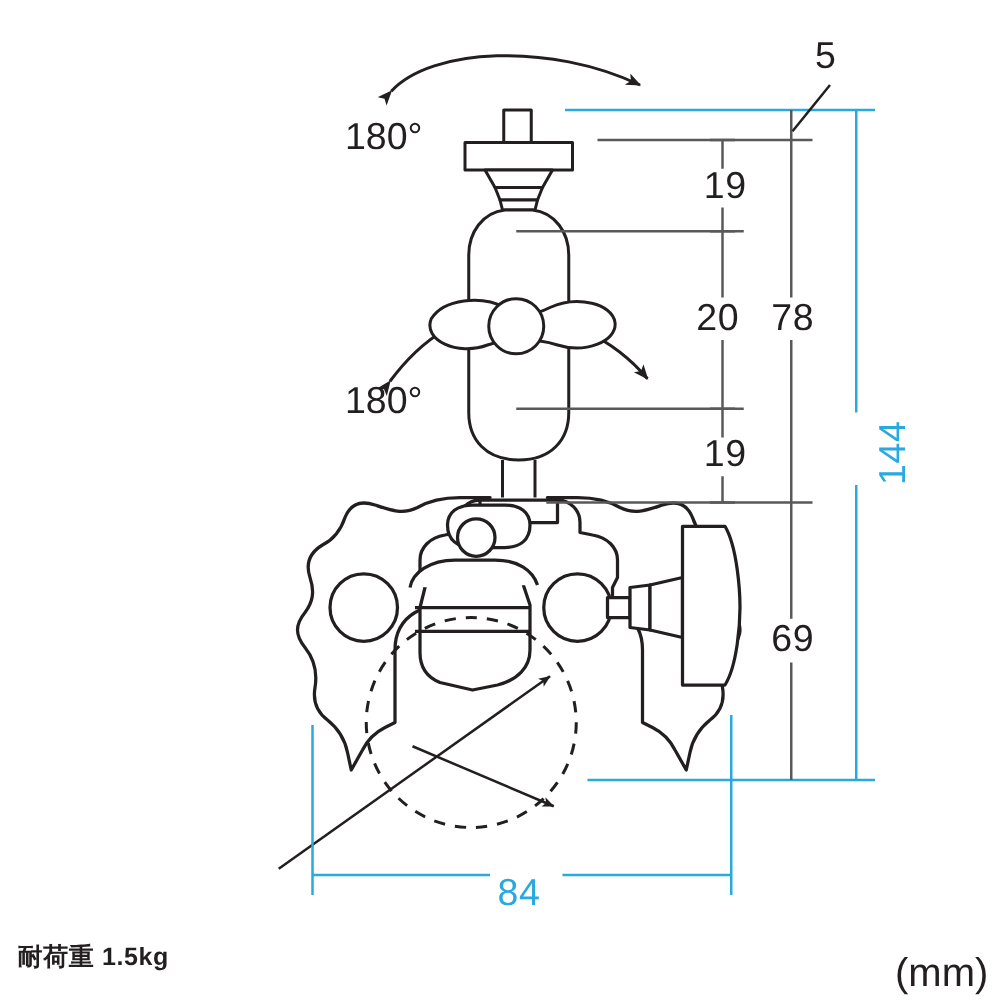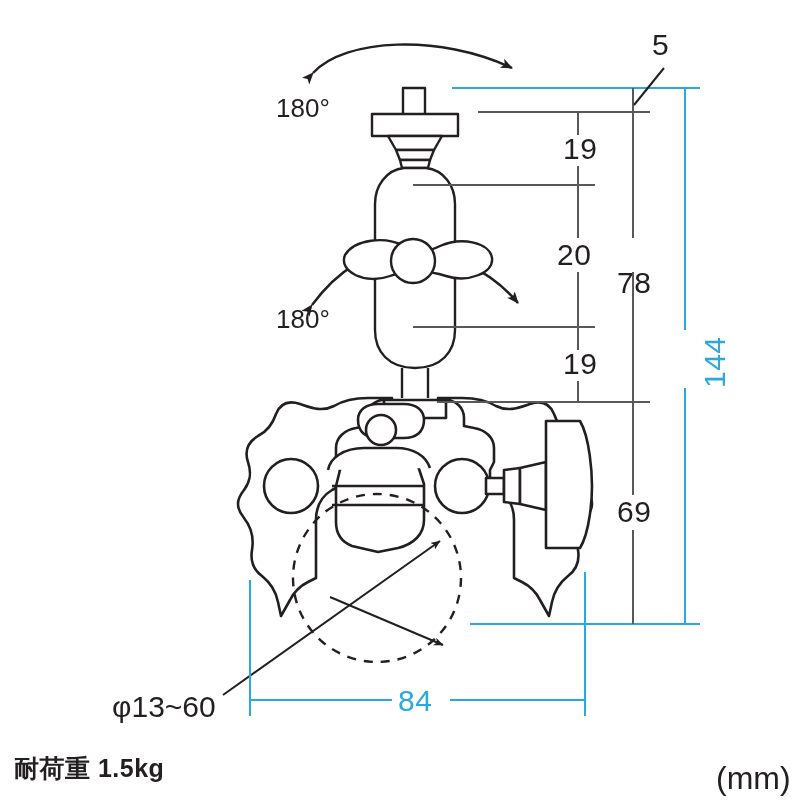--- a/index.html
+++ b/index.html
@@ -31,27 +31,27 @@
     line-height: 1;
   }
   .dim-num {
     font-size: 30px;
     letter-spacing: 0.5px;
   }
   .dim-num.blue {
     color: #29a9e0;
   }
   .ang {
-    font-size: 26px;
+    font-size: 30px;
   }
   .phi {
     font-size: 30px;
   }
   .footer-load {
-    font-size: 25px;
+    font-size: 20px;
     font-weight: bold;
     letter-spacing: 0.5px;
     text-align: right;
   }
   .footer-unit {
     font-size: 32px;
   }
   .rot144 {
     transform: rotate(-90deg);
     transform-origin: left top;
@@ -300,27 +300,26 @@
   <div class="txt ang" style="left:276px; top:306px;">180°</div>
 
   <div class="txt dim-num" style="left:652px; top:30px;">5</div>
 
   <div class="txt dim-num" style="left:563px; top:134px;">19</div>
 
   <div class="txt dim-num" style="left:557px; top:240px;">20</div>
 
   <div class="txt dim-num" style="left:563px; top:349px;">19</div>
 
-  <div class="txt dim-num" style="left:617px; top:240px;margin-top:28px;">78</div>
+  <div class="txt dim-num" style="left:617px; top:240px;">78</div>
 
   <div class="txt dim-num" style="left:617px; top:497px;">69</div>
 
   <div class="txt dim-num blue rot144" style="left:700px; top:388px;">144</div>
 
-  <div class="txt dim-num blue" style="left:398px; top:686px;">84</div>
-
-  <div class="txt phi" style="left:112px; top:692px;">φ13~60</div>
+  <div class="txt dim-num blue" style="left:398px; top:700px;">84</div>
+
 
   <div class="txt footer-load" style="left:14px; top:756px;">耐荷重 1.5kg</div>
 
   <div class="txt footer-unit" style="left:716px; top:762px;">(mm)</div>
 
 </div>
 
 </body></html>

